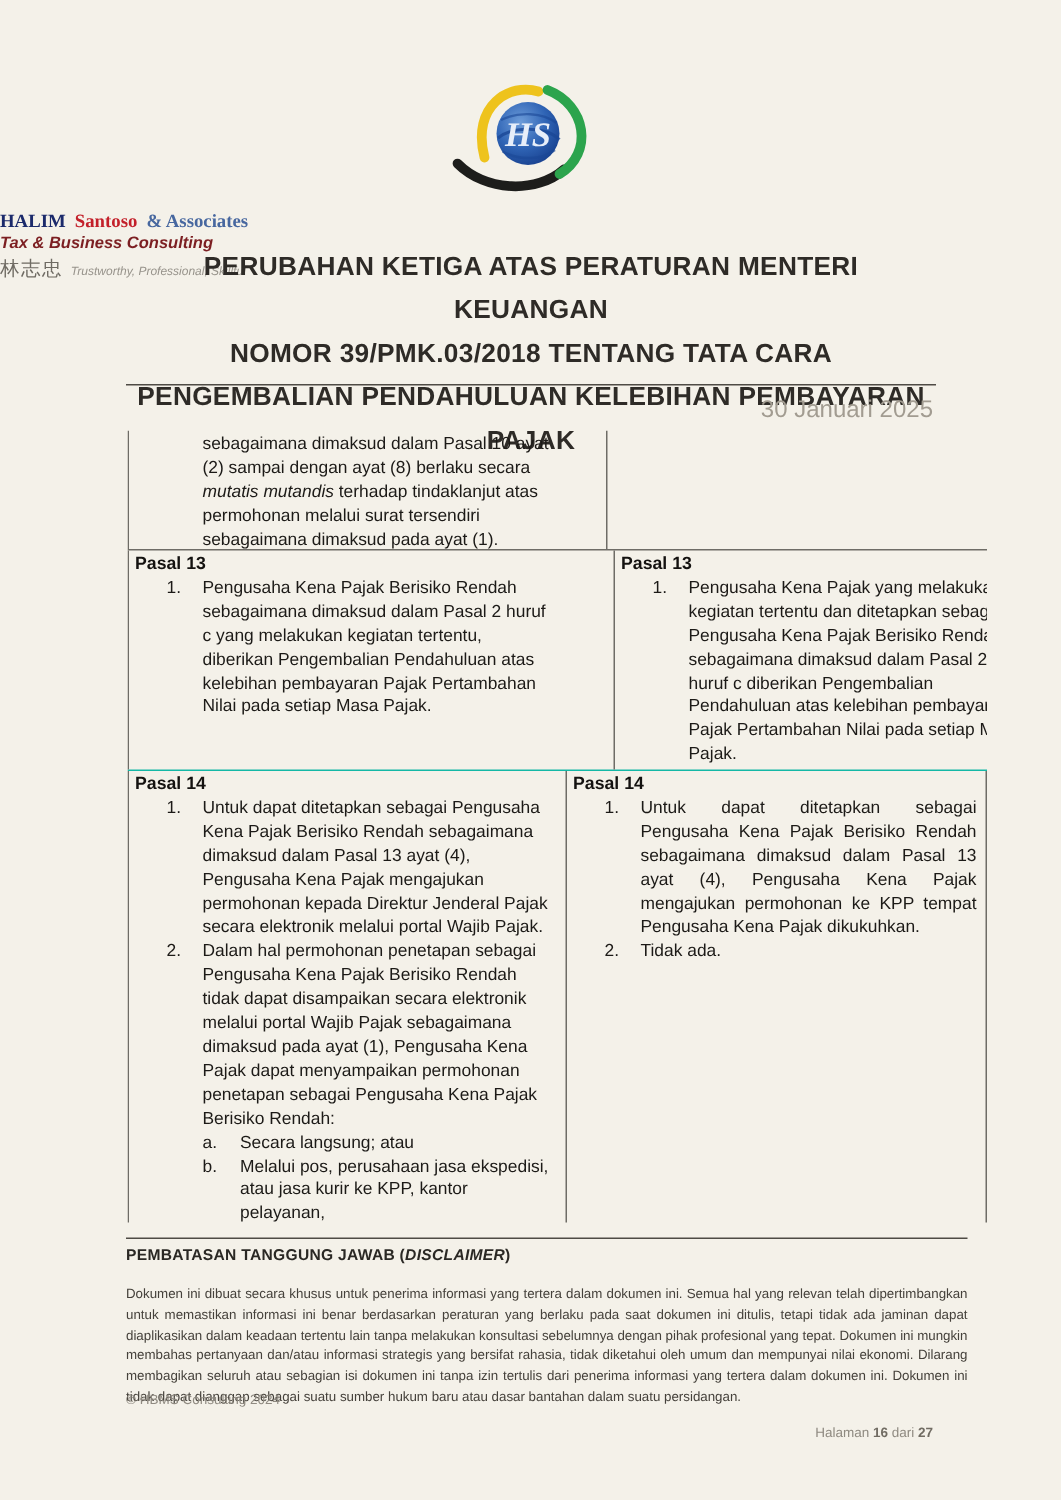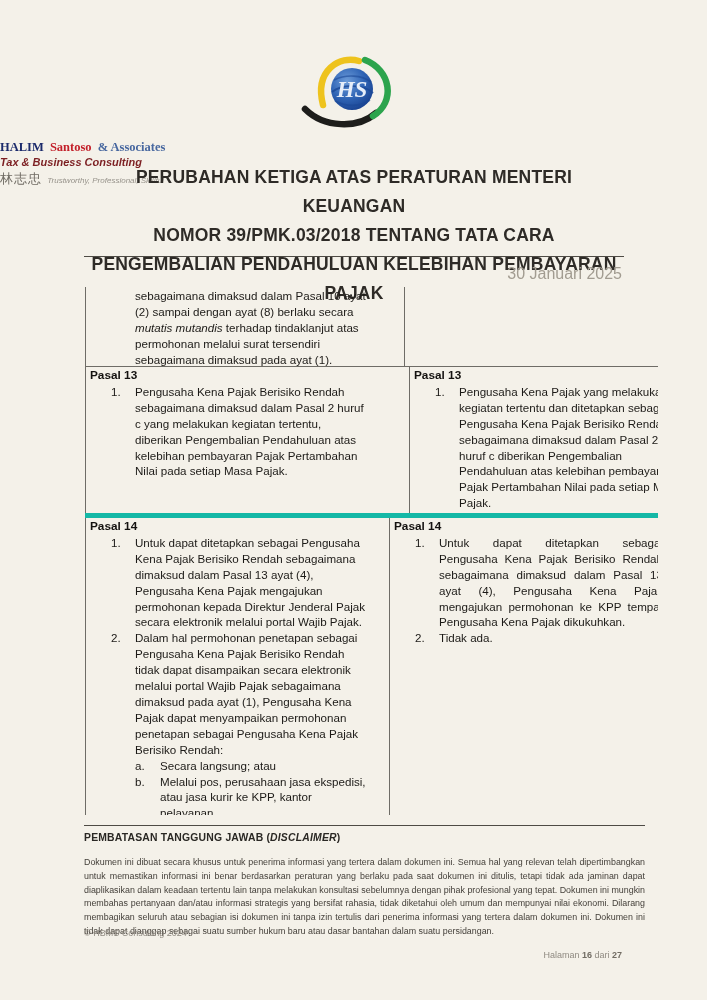--- a/index.html
+++ b/index.html
@@ -25,21 +25,21 @@
   .title-rule{position:absolute;top:256px;left:84px;width:540px;height:0;
     border-top:1.6px solid #4e4b45;}
   .date{position:absolute;top:265px;left:84px;width:538px;text-align:right;
     font-size:16px;color:#a29c91;}
   
   .cmp-table{position:absolute;top:287px;left:85px;width:573px;height:528px;
     overflow:hidden;font-size:11.6px;line-height:15.9px;color:#1c1a17;}
   .trow{display:grid;grid-template-columns:292px 281px;box-sizing:border-box;}
   .trow.r1{height:79px;gap:27px;}
   .trow.r2{height:147px;border-top:1px solid #6e6c66;gap:32px;}
-  .trow.r3{height:304px;border-top:5px solid #14b8a6;gap:12px;}
+  .trow.r3{height:304px;border-top:1px solid #14b8a6;}
   .cell{border-left:1px solid #6e6c66;padding:1px 6px 2px 4px;box-sizing:border-box;overflow:hidden;}
   .cell.last{border-right:1px solid #6e6c66;}
   .cell h4{margin:0;font-size:11.8px;font-weight:bold;color:#141210;}
   .cont{margin:0;padding-left:45px;}
   .li{display:flex;}
   .li .num{flex:0 0 45px;box-sizing:border-box;padding-left:21px;}
   .li .txt{flex:1;}
   .li.sub .num{flex:0 0 70px;padding-left:45px;}
   .justify .txt{text-align:justify;}
   

